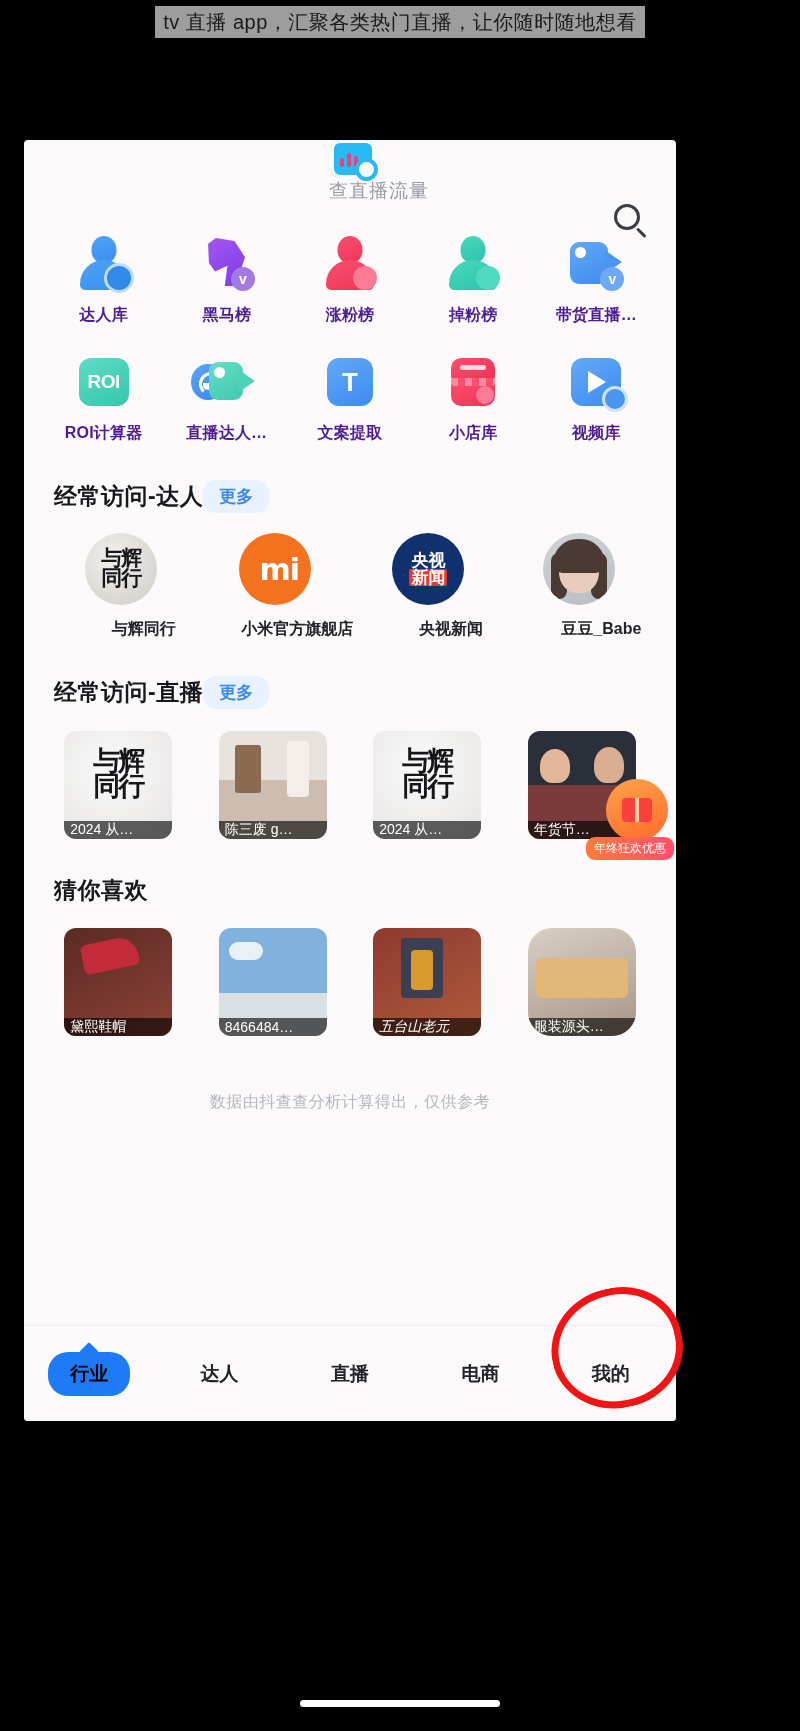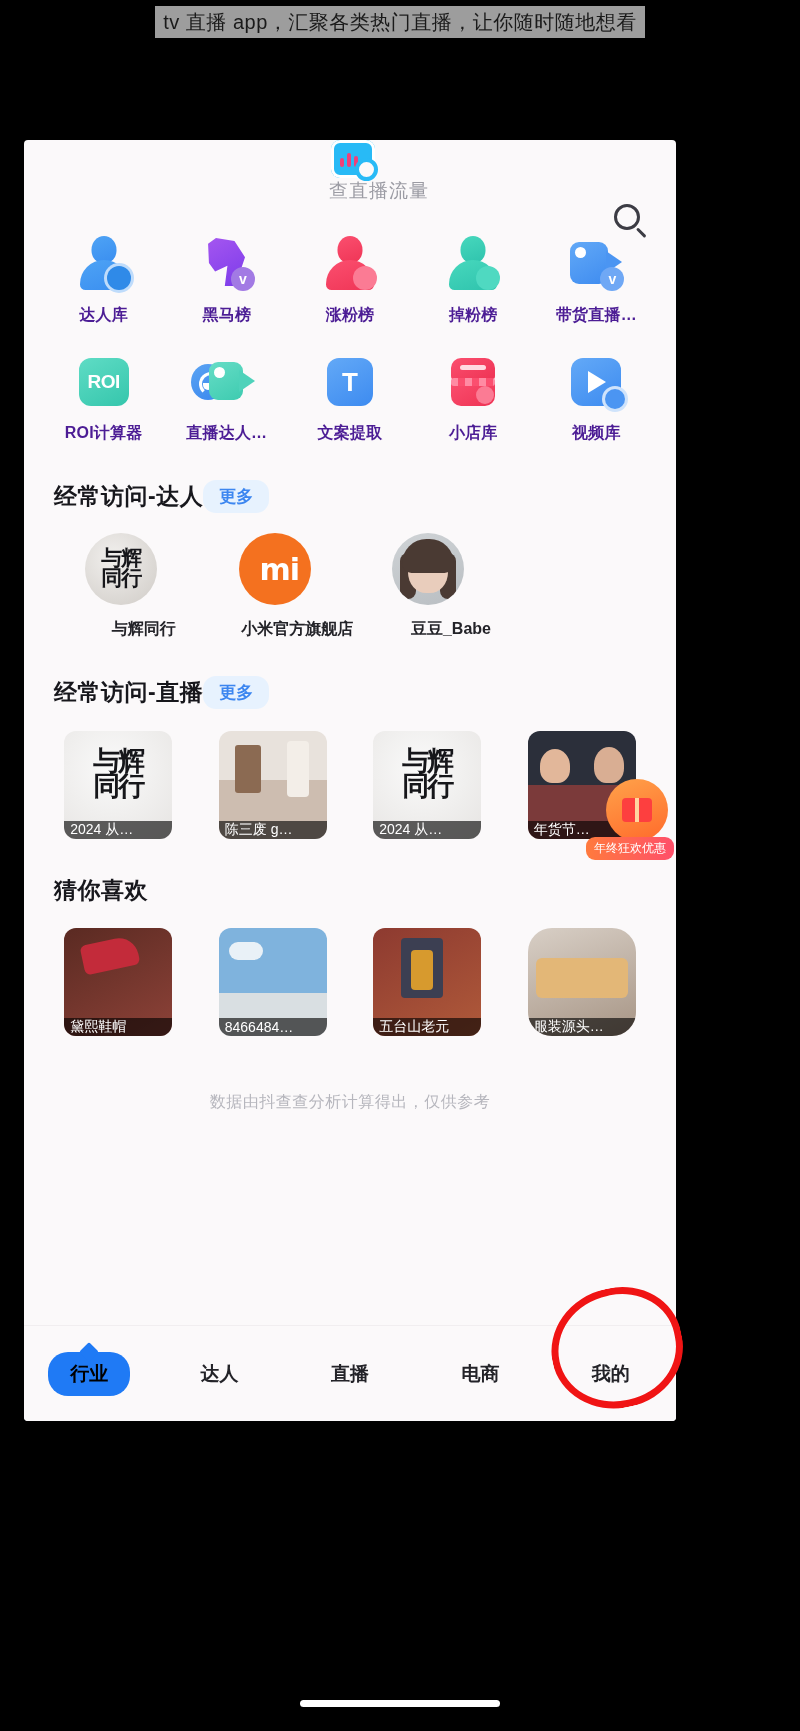--- a/index.html
+++ b/index.html
@@ -181,21 +181,21 @@
   .bg-room { background: linear-gradient(180deg,#e8e2dc 0 45%, #cdbdb0 45% 100%); }
   .bg-room:before { content:""; position:absolute; left:16px; top:14px; width:26px; height:48px; background:#8b6a52; border-radius:3px; }
   .bg-room:after { content:""; position:absolute; right:18px; top:10px; width:22px; height:56px; background:#f3eee8; border-radius:4px; }
   .bg-stage { background: linear-gradient(180deg,#2b2f3a 0 50%, #7b3a3a 50% 100%); }
   .bg-stage:before { content:""; position:absolute; left:12px; top:18px; width:30px; height:34px; border-radius:50% 50% 40% 40%; background:#e2b79a; }
   .bg-stage:after { content:""; position:absolute; right:12px; top:16px; width:30px; height:36px; border-radius:50% 50% 40% 40%; background:#d9ae93; }
   .bg-shoe { background: linear-gradient(150deg,#5a2a22,#8d4238); }
   .bg-shoe:before { content:""; position:absolute; left:18px; top:12px; width:56px; height:30px; background:#c32b3a; border-radius:6px 20px 6px 6px; transform: rotate(-12deg); }
   .bg-sky { background: linear-gradient(180deg,#7fb3dd 0 60%, #d9dfe2 60% 100%); }
   .bg-sky:before { content:""; position:absolute; left:10px; top:14px; width:34px; height:18px; border-radius:10px; background:#e9f1f7; }
-  .bg-temple { background: linear-gradient(150deg,#8d3a30,#b05a3a); }
+  .bg-temple { background: linear-gradient(150deg,#8d3a30,#b05a3a); font-style: italic; }
   .bg-temple:before { content:""; position:absolute; left:28px; top:10px; width:42px; height:60px; background:#3c3f52; border-radius:4px; }
   .bg-temple:after { content:""; position:absolute; left:38px; top:22px; width:22px; height:40px; background:#d79a2e; border-radius:4px; }
   .bg-cloth { background: linear-gradient(160deg,#d8cfc6,#a79585); border-radius: 24px; }
   .bg-cloth:before { content:""; position:absolute; left:8px; top:30px; width:92px; height:40px; background:#e3b777; border-radius:6px; }
 
   .promo-badge {
     position: absolute; right: 8px; top: 66px; width: 62px; height: 62px; border-radius: 50%;
     background: linear-gradient(160deg,#ffa24a,#ff6a2b);
     display: flex; align-items: center; justify-content: center;
   }
@@ -378,20 +378,26 @@
           </div>
         <div class="avatar-label">与辉同行</div>
       </div>
       <div class="avatar-cell">
         <div class="avatar av-xiaomi">
             <span class="mi">mi</span>
           </div>
         <div class="avatar-label">小米官方旗舰店</div>
       </div>
       <div class="avatar-cell">
+        <div class="avatar av-cctv">
+            <span class="t"><b>央视</b><br><b>新闻</b></span>
+          </div>
+        <div class="avatar-label">央视新闻</div>
+      </div>
+      <div class="avatar-cell">
         <div class="avatar av-doudou">
           <span class="hair2"></span>
             <span class="hair3"></span>
             <span class="face"></span>
             <span class="hair"></span>
         </div>
         <div class="avatar-label">豆豆_Babe</div>
       </div>
     </div>
 

